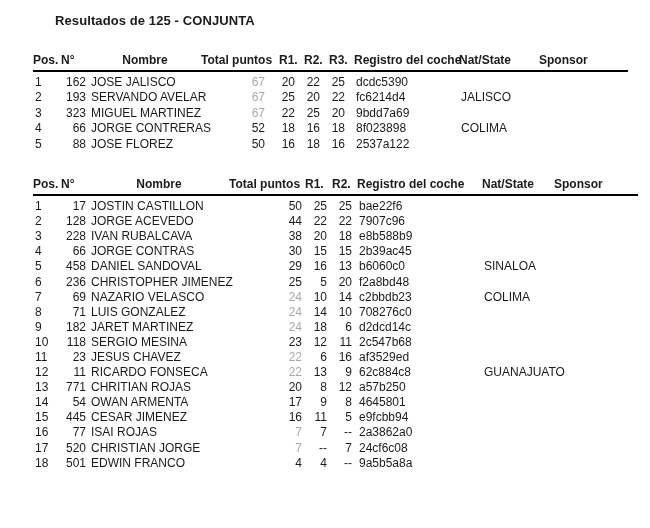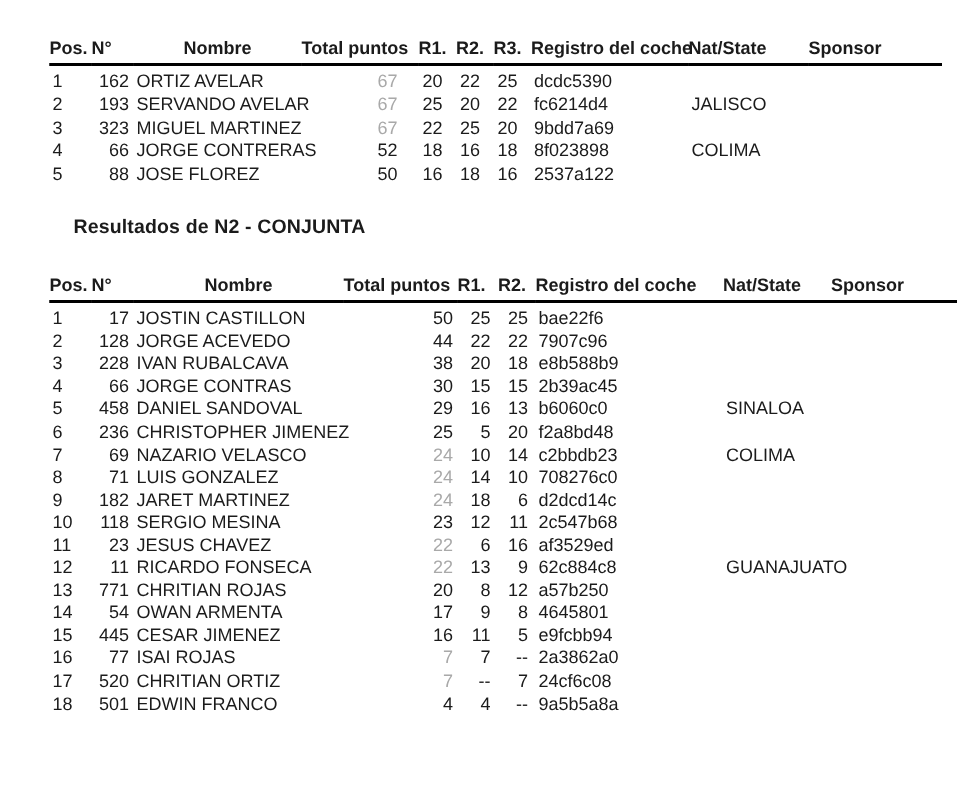--- a/index.html
+++ b/index.html
@@ -65,20 +65,21 @@
   .col-registro { padding-left: 2px; }
   .col-nat { padding-left: 2px; }
   .col-sponsor { padding-left: 2px; }
   .muted { color: var(--muted); }
 </style>
 </head>
 <body>
 
 <div>
 
+  <h2 id="title1" class="sec-title">Resultados de 125 - CONJUNTA</h2>
 
   <table id="table1">
     <colgroup>
       <col style="width:28px">
         <col style="width:28px">
         <col style="width:112px">
       <col style="width:78px">
         <col style="width:25px">
         <col style="width:25px">
       <col style="width:25px">
@@ -97,21 +98,21 @@
         <th class="h-r3">R3.</th>
         <th class="h-registro">Registro del coche</th>
         <th class="h-nat">Nat/State</th>
         <th class="h-sponsor">Sponsor</th>
       </tr>
     </thead>
     <tbody>
         <tr>
           <td class="col-pos">1</td>
           <td class="col-num">162</td>
-          <td class="col-nombre">ORTIZ AVELAR</td>
+          <td class="col-nombre">JOSE JALISCO</td>
           <td class="col-total muted">67</td>
           <td class="col-r1">20</td>
           <td class="col-r2">22</td>
           <td class="col-r3">25</td>
           <td class="col-registro">dcdc5390</td>
           <td class="col-nat"></td>
           <td class="col-sponsor"></td>
         </tr>
         <tr>
           <td class="col-pos">2</td>
@@ -157,21 +158,20 @@
           <td class="col-r1">16</td>
           <td class="col-r2">18</td>
           <td class="col-r3">16</td>
           <td class="col-registro">2537a122</td>
           <td class="col-nat"></td>
           <td class="col-sponsor"></td>
         </tr>
       </tbody>
   </table>
 
-  <h2 id="title2" class="sec-title">Resultados de N2 - CONJUNTA</h2>
 
   <table id="table2">
     <colgroup>
       <col style="width:28px">
         <col style="width:28px">
         <col style="width:140px">
       <col style="width:76px">
         <col style="width:27px">
         <col style="width:25px">
       <col style="width:125px">
@@ -364,21 +364,21 @@
           <td class="col-total muted">7</td>
           <td class="col-r1">7</td>
           <td class="col-r2">--</td>
           <td class="col-registro">2a3862a0</td>
           <td class="col-nat"></td>
           <td class="col-sponsor"></td>
         </tr>
         <tr>
           <td class="col-pos">17</td>
           <td class="col-num">520</td>
-          <td class="col-nombre">CHRITIAN ORTIZ</td>
+          <td class="col-nombre">CHRISTIAN JORGE</td>
           <td class="col-total muted">7</td>
           <td class="col-r1">--</td>
           <td class="col-r2">7</td>
           <td class="col-registro">24cf6c08</td>
           <td class="col-nat"></td>
           <td class="col-sponsor"></td>
         </tr>
         <tr>
           <td class="col-pos">18</td>
           <td class="col-num">501</td>

